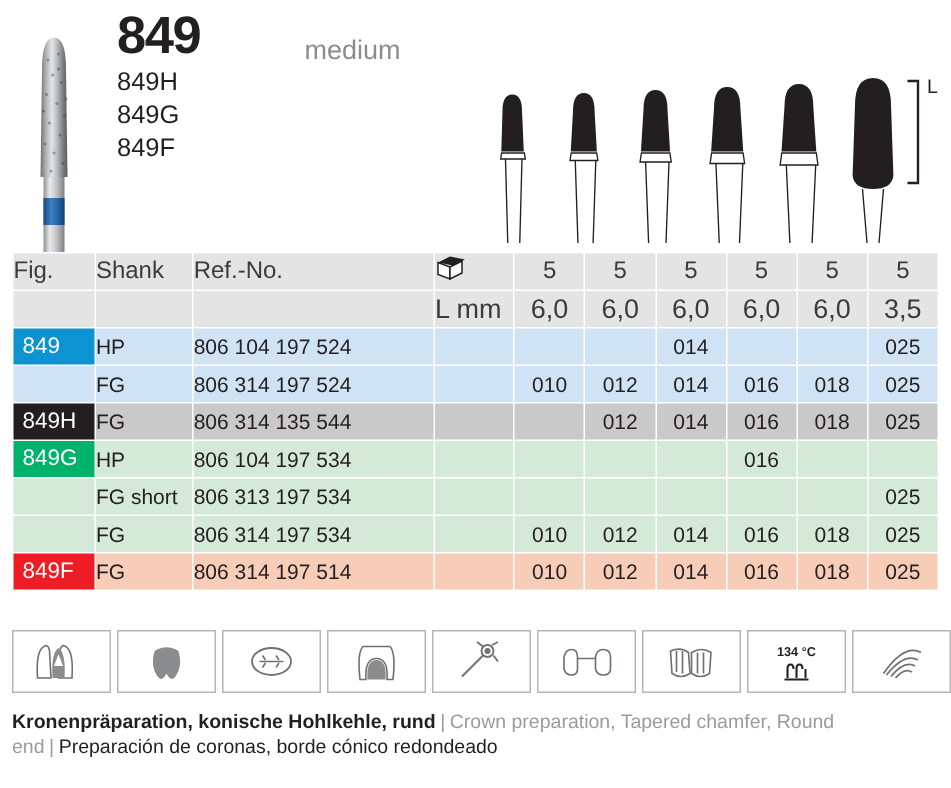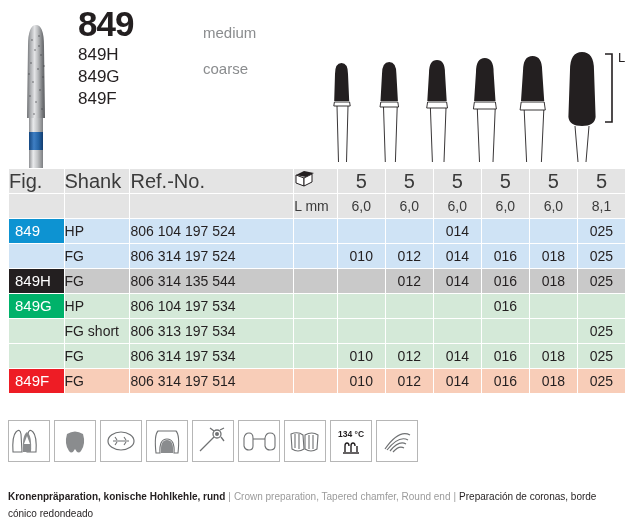--- a/index.html
+++ b/index.html
@@ -11,38 +11,38 @@
   .top{position:relative;height:168px;}
 
   .bur-photo{position:absolute;left:14px;top:22px;width:44px;height:146px;}
 
   .titles{position:absolute;left:78px;top:4px;width:130px;}
   .fig-main{font-size:35px;font-weight:bold;letter-spacing:-1px;line-height:40px;
             color:#231f20;}
   .fig-var{font-size:17px;line-height:22px;color:#231f20;}
 
   .grits{position:absolute;left:203px;top:22px;width:120px;color:#8a8c8e;}
-  .grit{font-size:15px;line-height:22px;}
+  .grit{font-size:18px;line-height:22px;}
   .grit.first{margin-bottom:14px;}
 
   .shapes{position:absolute;left:312px;top:30px;width:322px;height:138px;}
 
   
   .tbl{position:absolute;left:8px;top:168px;width:618px;
        border-collapse:separate;border-spacing:1px 1px;}
   .tbl td{height:24px;font-size:14px;color:#231f20;vertical-align:middle;
           padding:0;white-space:nowrap;}
   .c-fig{width:56px;padding-left:6px;}
   .c-shank{width:66px;padding-left:6px;margin-left:36px;}
   .c-ref{width:170px;padding-left:6px;}
   .c-box{width:28px;}
   .c-sz{width:50px;text-align:center;}
 
-  .hdr td{background:#e4e4e4;color:#3b3b3b;font-size:20px;}
-  .hdr2 td{background:#e4e4e4;color:#3b3b3b;font-size:14px;}
+  .hdr td{background:#e4e4e4;color:#3b3b3b;font-size:16px;}
+  .hdr2 td{background:#e4e4e4;color:#3b3b3b;font-size:18px;}
   .lmm{text-align:right;padding-right:8px !important;color:#58595b;}
 
   .r-blue td{background:#cfe3f5;}
   .r-gray td{background:#c9c9c9;}
   .r-green td{background:#d4e9d8;}
   .r-peach td{background:#f8cdb8;}
 
   .chip{display:block;height:24px;line-height:24px;padding-left:6px;
         font-size:15px;margin:0;}
   .chip-blue{background:#0d93d2;color:#ffffff;}
@@ -50,27 +50,27 @@
   .chip-green{background:#00b26a;color:#ffffff;}
   .chip-red{background:#ee1c25;color:#ffffff;}
   .chip-none{background:transparent;}
 
   td.fig-cell{padding:0 !important;}
   .bold{font-weight:normal;}
 
   
   .iconstrip{position:absolute;left:8px;top:420px;height:44px;
              display:flex;gap:4px;}
-  .ibox{width:42px;height:42px;border:1px solid #b6b6b6;background:#fff;
+  .ibox{width:66px;height:42px;border:1px solid #b6b6b6;background:#fff;
         box-sizing:border-box;display:flex;align-items:center;
         justify-content:center;overflow:hidden;}
 
   
-  .caption{position:absolute;left:8px;top:488px;width:620px;
-           font-size:10px;line-height:17px;}
+  .caption{position:absolute;left:8px;top:472px;width:620px;
+           font-size:13px;line-height:17px;}
   .cap-de{font-weight:bold;color:#231f20;}
   .cap-en{color:#9b9b9b;}
   .cap-es{color:#231f20;}
   .sep{color:#9b9b9b;padding:0 3px;}
 </style>
 </head>
 <body>
 
 <div class="page">
 
@@ -124,21 +124,20 @@
 
     <div class="titles">
       <div class="fig-main">849</div>
       <div class="fig-var">849H</div>
       <div class="fig-var">849G</div>
       <div class="fig-var">849F</div>
     </div>
 
     <div class="grits">
       <div class="grit first">medium</div>
-      <div class="grit">coarse</div>
     </div>
 
     <svg class="shapes" viewBox="0 0 322 138">
       <g fill="#231f20">
 
         <path d="M23 44 q0-11 6.5-11 q6.5 0 6.5 11 l1.2 27 h-15 z"></path>
         <path d="M22.4 72 h15.2 l0.6 4 h-16.4 z" fill="none" stroke="#231f20" stroke-width="0.9"></path>
         <path d="M25 76 l1.5 56 M36 76 l-1.5 56" stroke="#231f20" stroke-width="0.9" fill="none"></path>
 
         <path d="M70 44 q0-12 7.2-12 q7.2 0 7.2 12 l1.5 27 h-17.4 z"></path>
@@ -192,21 +191,21 @@
       <tr class="hdr2">
         <td class="c-fig"></td>
         <td class="c-shank"></td>
         <td class="c-ref"></td>
         <td class="c-box lmm">L mm</td>
         <td class="c-sz">6,0</td>
         <td class="c-sz">6,0</td>
         <td class="c-sz">6,0</td>
         <td class="c-sz">6,0</td>
         <td class="c-sz">6,0</td>
-        <td class="c-sz">8,1</td>
+        <td class="c-sz">3,5</td>
       </tr>
 
       <tr class="datarow r-blue">
         <td class="c-fig fig-cell">
             <span class="chip chip-blue">849</span>
           </td>
         <td class="c-shank">HP</td>
         <td class="c-ref"><span>806 </span><span class="bold">104</span><span> 197 524</span></td>
         <td class="c-box"></td>
         <td class="c-sz"></td>

